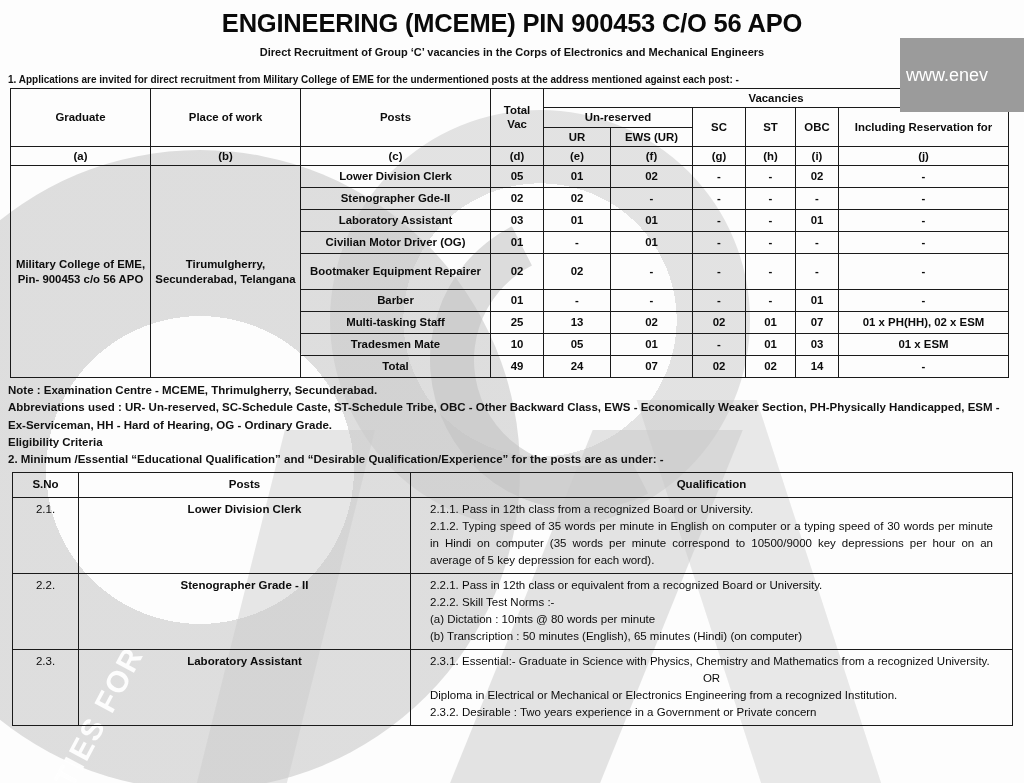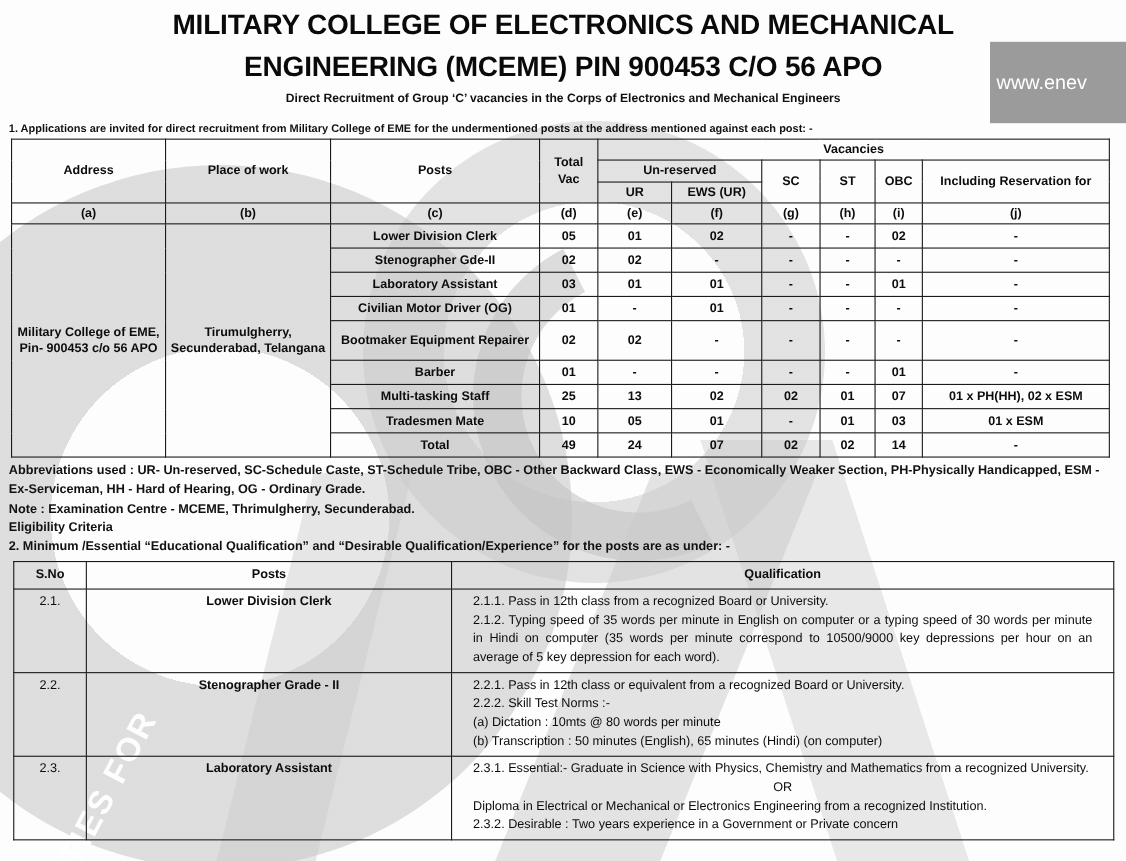--- a/index.html
+++ b/index.html
@@ -193,41 +193,40 @@
     <div class="wm-blob wm-diag3"></div>
     <div class="wm-curvetext wm-ct1">TIES FOR</div>
   </div>
 
   <div class="site-wm">
     <span>www.enev</span>
   </div>
 
   <div id="content">
 
-    <div class="title">MILITARY COLLEGE OF ELECTRONICS AND MECHANICAL</div>
     <div class="title">ENGINEERING (MCEME) PIN 900453 C/O 56 APO</div>
     <div class="subtitle">Direct Recruitment of Group ‘C’ vacancies in the Corps of Electronics and Mechanical Engineers</div>
     <div class="intro-line">1. Applications are invited for direct recruitment from Military College of EME for the undermentioned posts at the address mentioned against each post: -</div>
 
     <table class="vac">
       <colgroup>
         <col style="width:140px">
           <col style="width:150px">
           <col style="width:190px">
         <col style="width:53px">
           <col style="width:67px">
           <col style="width:82px">
         <col style="width:53px">
           <col style="width:50px">
           <col style="width:43px">
         <col style="width:170px">
       </colgroup>
       <thead>
         <tr>
-          <th class="tall" rowspan="3">Address</th>
+          <th class="tall" rowspan="3">Graduate</th>
           <th class="tall" rowspan="3">Place of work</th>
           <th class="tall" rowspan="3">Posts</th>
           <th rowspan="3">Total Vac</th>
           <th colspan="6" style="height:17px">Vacancies</th>
         </tr>
         <tr>
           <th colspan="2" style="height:17px">Un-reserved</th>
           <th rowspan="2">SC</th>
           <th rowspan="2">ST</th>
           <th rowspan="2">OBC</th>
@@ -340,22 +339,22 @@
           <td>07</td>
           <td>02</td>
           <td>02</td>
           <td>14</td>
           <td>-</td>
         </tr>
       </tbody>
     </table>
 
     <div class="notes">
+      <p>Note : Examination Centre - MCEME, Thrimulgherry, Secunderabad.</p>
       <p>Abbreviations used : UR- Un-reserved, SC-Schedule Caste, ST-Schedule Tribe, OBC - Other Backward Class, EWS - Economically Weaker Section, PH-Physically Handicapped, ESM - Ex-Serviceman, HH - Hard of Hearing, OG - Ordinary Grade.</p>
-      <p>Note : Examination Centre - MCEME, Thrimulgherry, Secunderabad.</p>
       <p>Eligibility Criteria</p>
       <p>2. Minimum /Essential “Educational Qualification” and “Desirable Qualification/Experience” for the posts are as under: -</p>
     </div>
 
     <table class="qual">
       <colgroup>
         <col style="width:66px">
           <col style="width:332px">
           <col style="width:602px">
       </colgroup>

